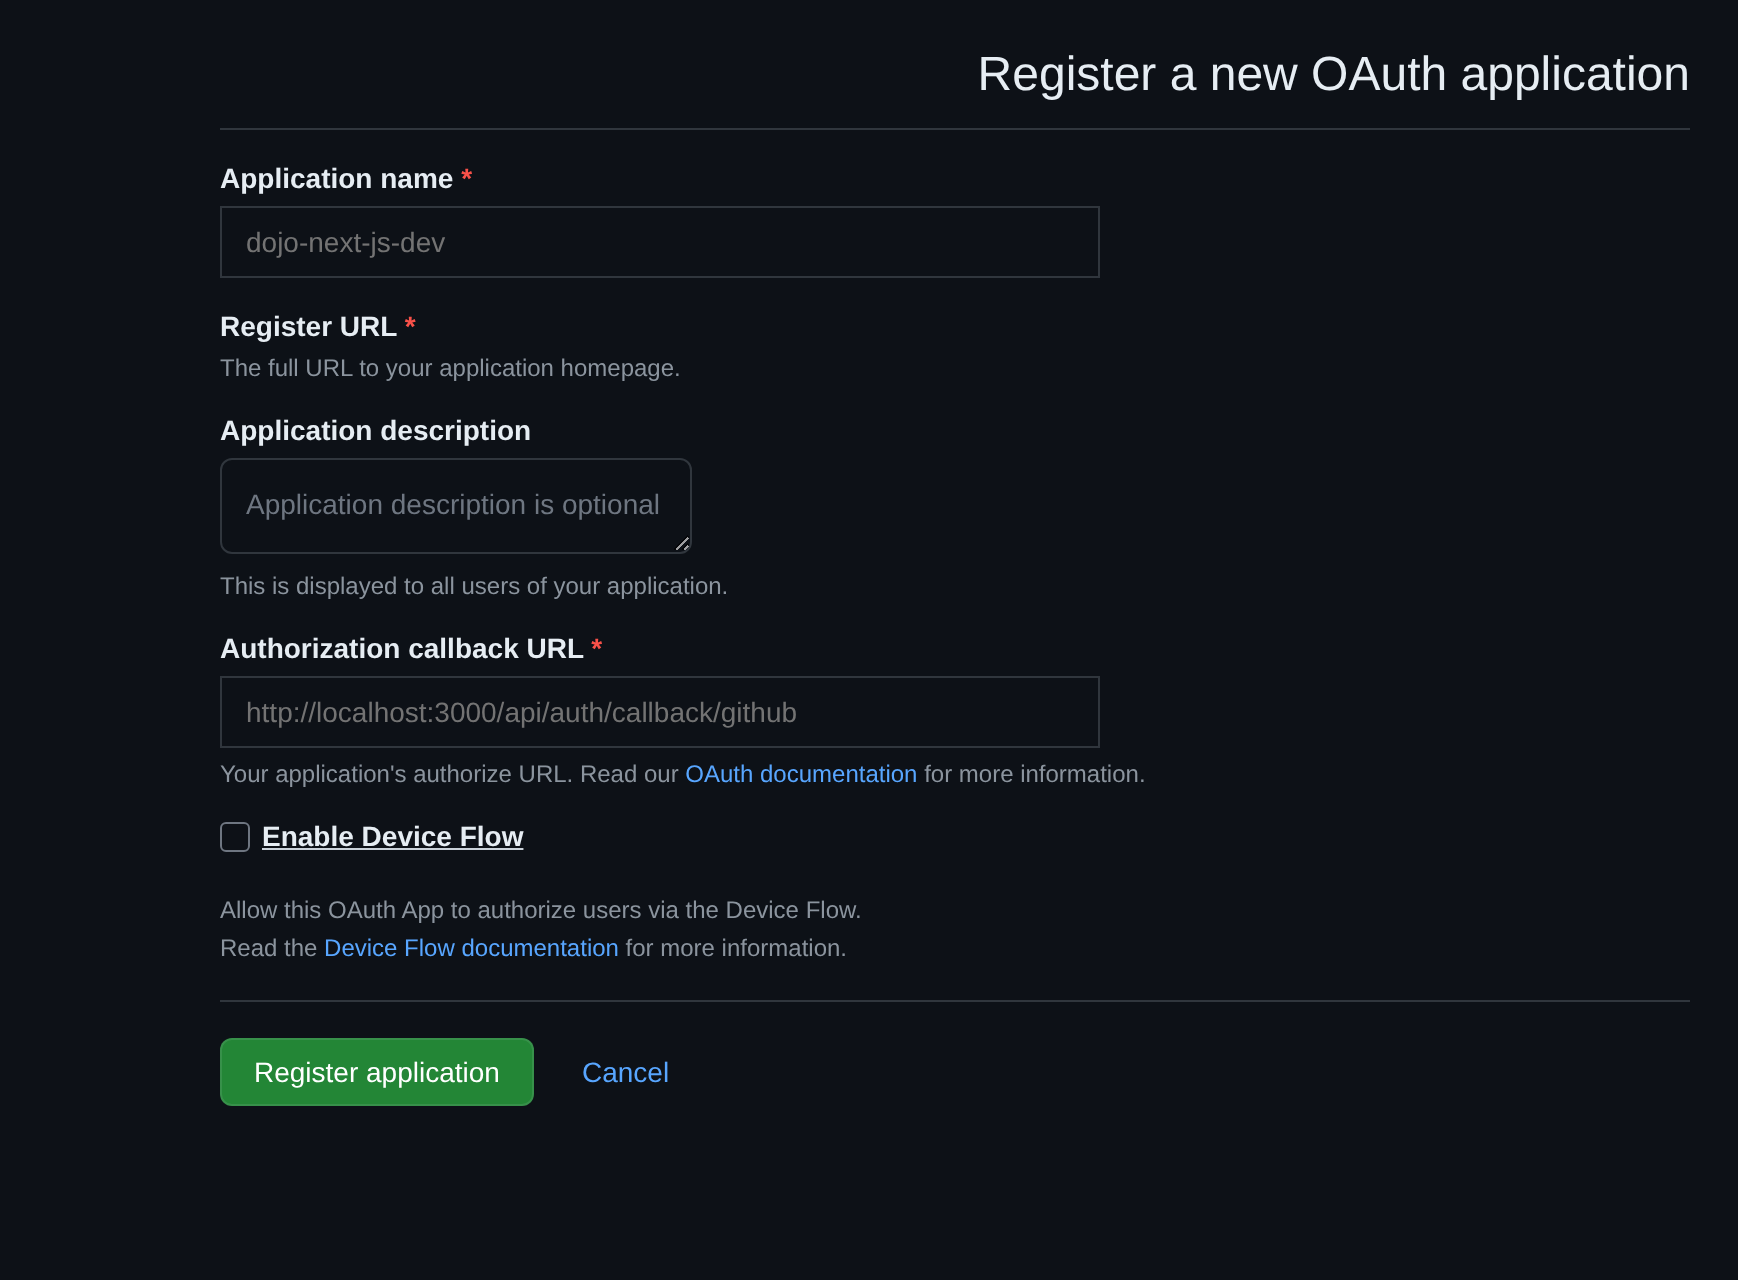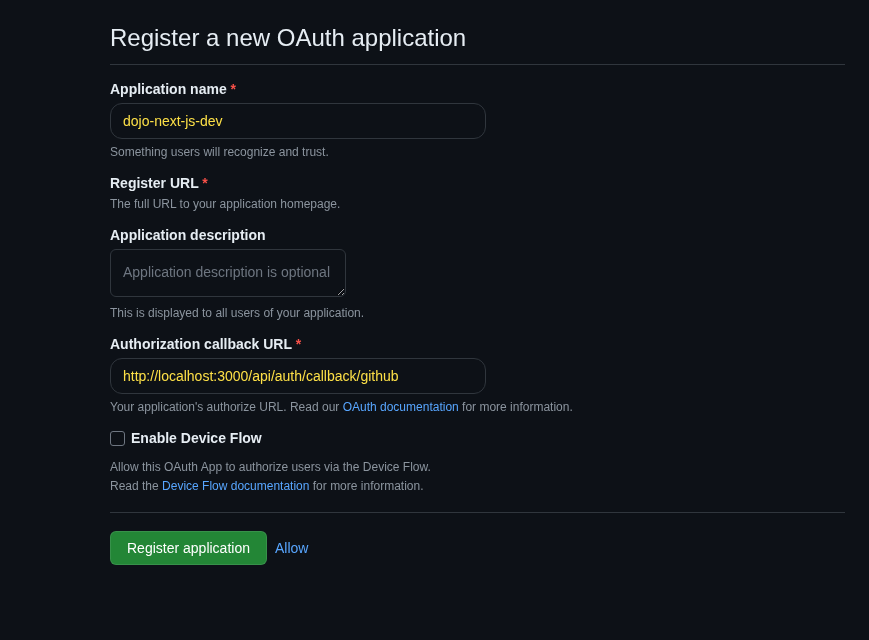--- a/index.html
+++ b/index.html
@@ -17,46 +17,47 @@
       padding: 24px 0 0 110px;
     }
     .container {
       width: 735px;
     }
     h1 {
       font-size: 24px;
       font-weight: 400;
       color: #e6edf3;
       margin-bottom: 12px;
+      text-align: right;
     }
     hr.divider {
       border: none;
       border-top: 1px solid #30363d;
       margin-bottom: 16px;
     }
     .form-group {
       margin-bottom: 16px;
     }
     .form-label {
       display: block;
       font-size: 14px;
       font-weight: 600;
       color: #e6edf3;
       margin-bottom: 6px;
     }
     .required {
       color: #f85149;
     }
     .form-input {
-      width: 376px;
+      width: 440px;
       padding: 7px 12px;
       background-color: #0d1117;
       border: 1px solid #30363d;
-      border-radius: 12px;
-      color: #fde047;
+      border-radius: 0;
+      color: #737373;
       font-size: 14px;
       line-height: 20px;
     }
     .form-textarea {
       width: 236px;
       height: 48px;
       padding: 14px 12px;
       background-color: #0d1117;
       border: 1px solid #30363d;
       border-radius: 6px;
@@ -77,45 +78,46 @@
       color: #58a6ff;
       text-decoration: none;
     }
     .checkbox-group {
       margin-bottom: 16px;
     }
     .checkbox-row {
       display: flex;
       align-items: center;
       gap: 6px;
-      margin-bottom: 12px;
+      margin-bottom: 0;
+      text-decoration: underline;
     }
     .checkbox {
       width: 15px;
       height: 15px;
       border: 1px solid #6e7681;
       border-radius: 3px;
       background-color: #0d1117;
       cursor: pointer;
     }
     .checkbox-label {
       font-size: 14px;
       font-weight: 600;
       color: #e6edf3;
     }
     .checkbox-note {
       font-size: 12px;
       color: #8b949e;
-      margin-top: 0;
+      margin-top: 20px;
       line-height: 1.6;
     }
     .actions {
       display: flex;
       align-items: center;
-      gap: 8px;
+      gap: 24px;
       margin-top: 18px;
     }
     .btn-primary {
       background-color: #238636;
       color: #ffffff;
       border: 1px solid rgba(240, 246, 252, 0.1);
       border-radius: 6px;
       padding: 8px 16px;
       font-size: 14px;
       font-weight: 500;
@@ -135,21 +137,20 @@
 <div class="container">
   <h1>Register a new OAuth application</h1>
   <hr class="divider">
 
   <div class="form-group">
     <label class="form-label">
       <span>Application name</span>
       <span class="required">*</span>
     </label>
     <input type="text" class="form-input" value="dojo-next-js-dev" style="">
-    <div class="form-note">Something users will recognize and trust.</div>
   </div>
 
   <div class="form-group">
     <label class="form-label">
       <span>Register URL</span>
       <span class="required">*</span>
     </label>
     <div class="form-note">The full URL to your application homepage.</div>
   </div>
 
@@ -180,15 +181,15 @@
       <div>
         <span>Read the </span><a class="link">Device Flow documentation</a><span> for more information.</span>
       </div>
     </div>
   </div>
 
   <hr class="divider">
 
   <div class="actions">
     <button class="btn-primary">Register application</button>
-    <button class="btn-link">Allow</button>
+    <button class="btn-link">Cancel</button>
   </div>
 </div>
 
 </body></html>

